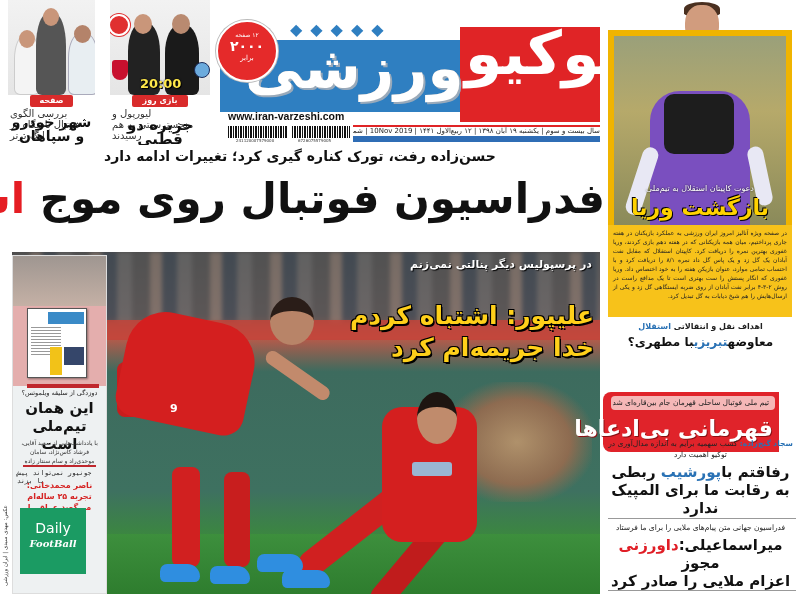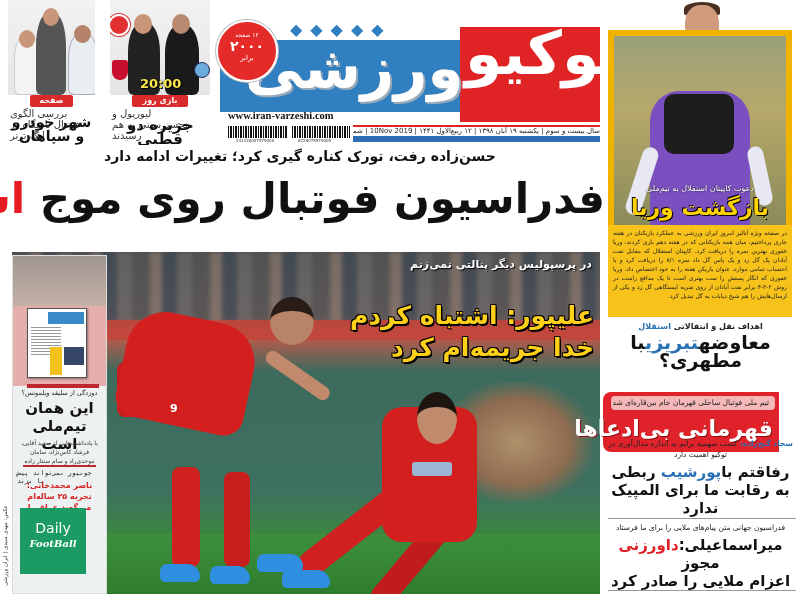--- a/index.html
+++ b/index.html
@@ -21,21 +21,21 @@
   .masthead { position: absolute; left: 205px; top: 12px; width: 395px; height: 110px; }
   .mast-blue { position: absolute; left: 15px; top: 28px; width: 245px; height: 72px; background: #2f7fc1; }
   .mast-red { position: absolute; left: 255px; top: 10px; width: 140px; height: 115px; background: #e02426; }
   .mast-word-v { position: absolute; left: 40px; top: 22px; font-size: 58px; font-weight: bold; color: #fff; text-shadow: 0 0 0 #999, 2px 2px 0 #9ab; }
   .mast-word-i { position: absolute; left: 260px; top: 6px; font-size: 60px; font-weight: bold; color: #fff; }
   .mast-dots { position: absolute; left: 85px; top: 8px; color: #2f7fc1; font-size: 16px; letter-spacing: 8px; }
   .price-badge { position: absolute; left: 210px; top: 14px; width: 62px; height: 62px; border-radius: 50%; background: #e52a2a; border: 2px solid #fff; box-shadow: 0 0 0 1px #bbb; color: #fff; text-align: center; }
   .price-pages { font-size: 6px; margin-top: 9px; }
   .price-num { font-size: 14px; font-weight: bold; line-height: 16px; }
   .price-cur { font-size: 7px; }
-  .mast-url { position: absolute; left: 228px; top: 110px; font-size: 10.5px; font-weight: bold; color: #111; font-family: Liberation Serif, serif; }
+  .mast-url { position: absolute; left: 228px; top: 110px; font-size: 10.5px; font-weight: bold; color: #111; font-family: Liberation Sans, sans-serif; }
   .barcode { position: absolute; top: 126px; height: 12px; background: repeating-linear-gradient(90deg,#111 0 1px,#fff 1px 2px,#111 2px 4px,#fff 4px 5px); }
   .barcode-num { position: absolute; top: 138px; font-size: 4px; color: #333; }
   .dateline { position: absolute; left: 353px; top: 125px; width: 247px; height: 10px; background: #fff; border-top: 2px solid #e02426; font-size: 7px; color: #222; text-align: right; line-height: 9px; white-space: nowrap; overflow: hidden; }
   .dateline-blue { position: absolute; left: 353px; top: 136px; width: 247px; height: 6px; background: #2f6db5; }
 
   
   .right-photo { position: absolute; left: 608px; top: 30px; width: 184px; height: 195px; background: #f0b400; }
   .right-photo-inner { position: absolute; left: 6px; top: 6px; right: 6px; bottom: 0; background: linear-gradient(180deg,#9aa07a 0%,#b6a96a 40%,#8a8a5a 100%); overflow: hidden; }
   .rp-body { position: absolute; left: 36px; top: 55px; width: 100px; height: 140px; background: #7a4fbf; border-radius: 30px 30px 0 0; }
   .rp-vest { position: absolute; left: 50px; top: 58px; width: 70px; height: 60px; background: #1d1d1d; border-radius: 10px; }
@@ -231,21 +231,21 @@
 <div class="df-logo">
   <div class="df-daily">Daily</div>
   <div class="df-foot">FootBall</div>
 </div>
 
 <div class="rc-block rtl" style="top:322px;">
   <div class="rc-kicker">
     <span>اهداف نقل و انتقالاتی</span>
     <span class="blue">استقلال</span>
   </div>
-  <div class="rc-title" style="font-size:19px;margin-top:2px;">
+  <div class="rc-title" style="font-size:12px;margin-top:2px;">
     <span>معاوضه</span><span class="blue">تبریزی</span><span>با مطهری؟</span>
   </div>
 </div>
 
 <div class="red-box">
   <div class="red-box-kicker rtl">تیم ملی فوتبال ساحلی قهرمان جام بین‌قاره‌ای شد</div>
   <div class="red-box-title rtl">قهرمانی بی‌ادعاها</div>
 </div>
 
 <div class="rc-block rtl" style="top:438px;">

